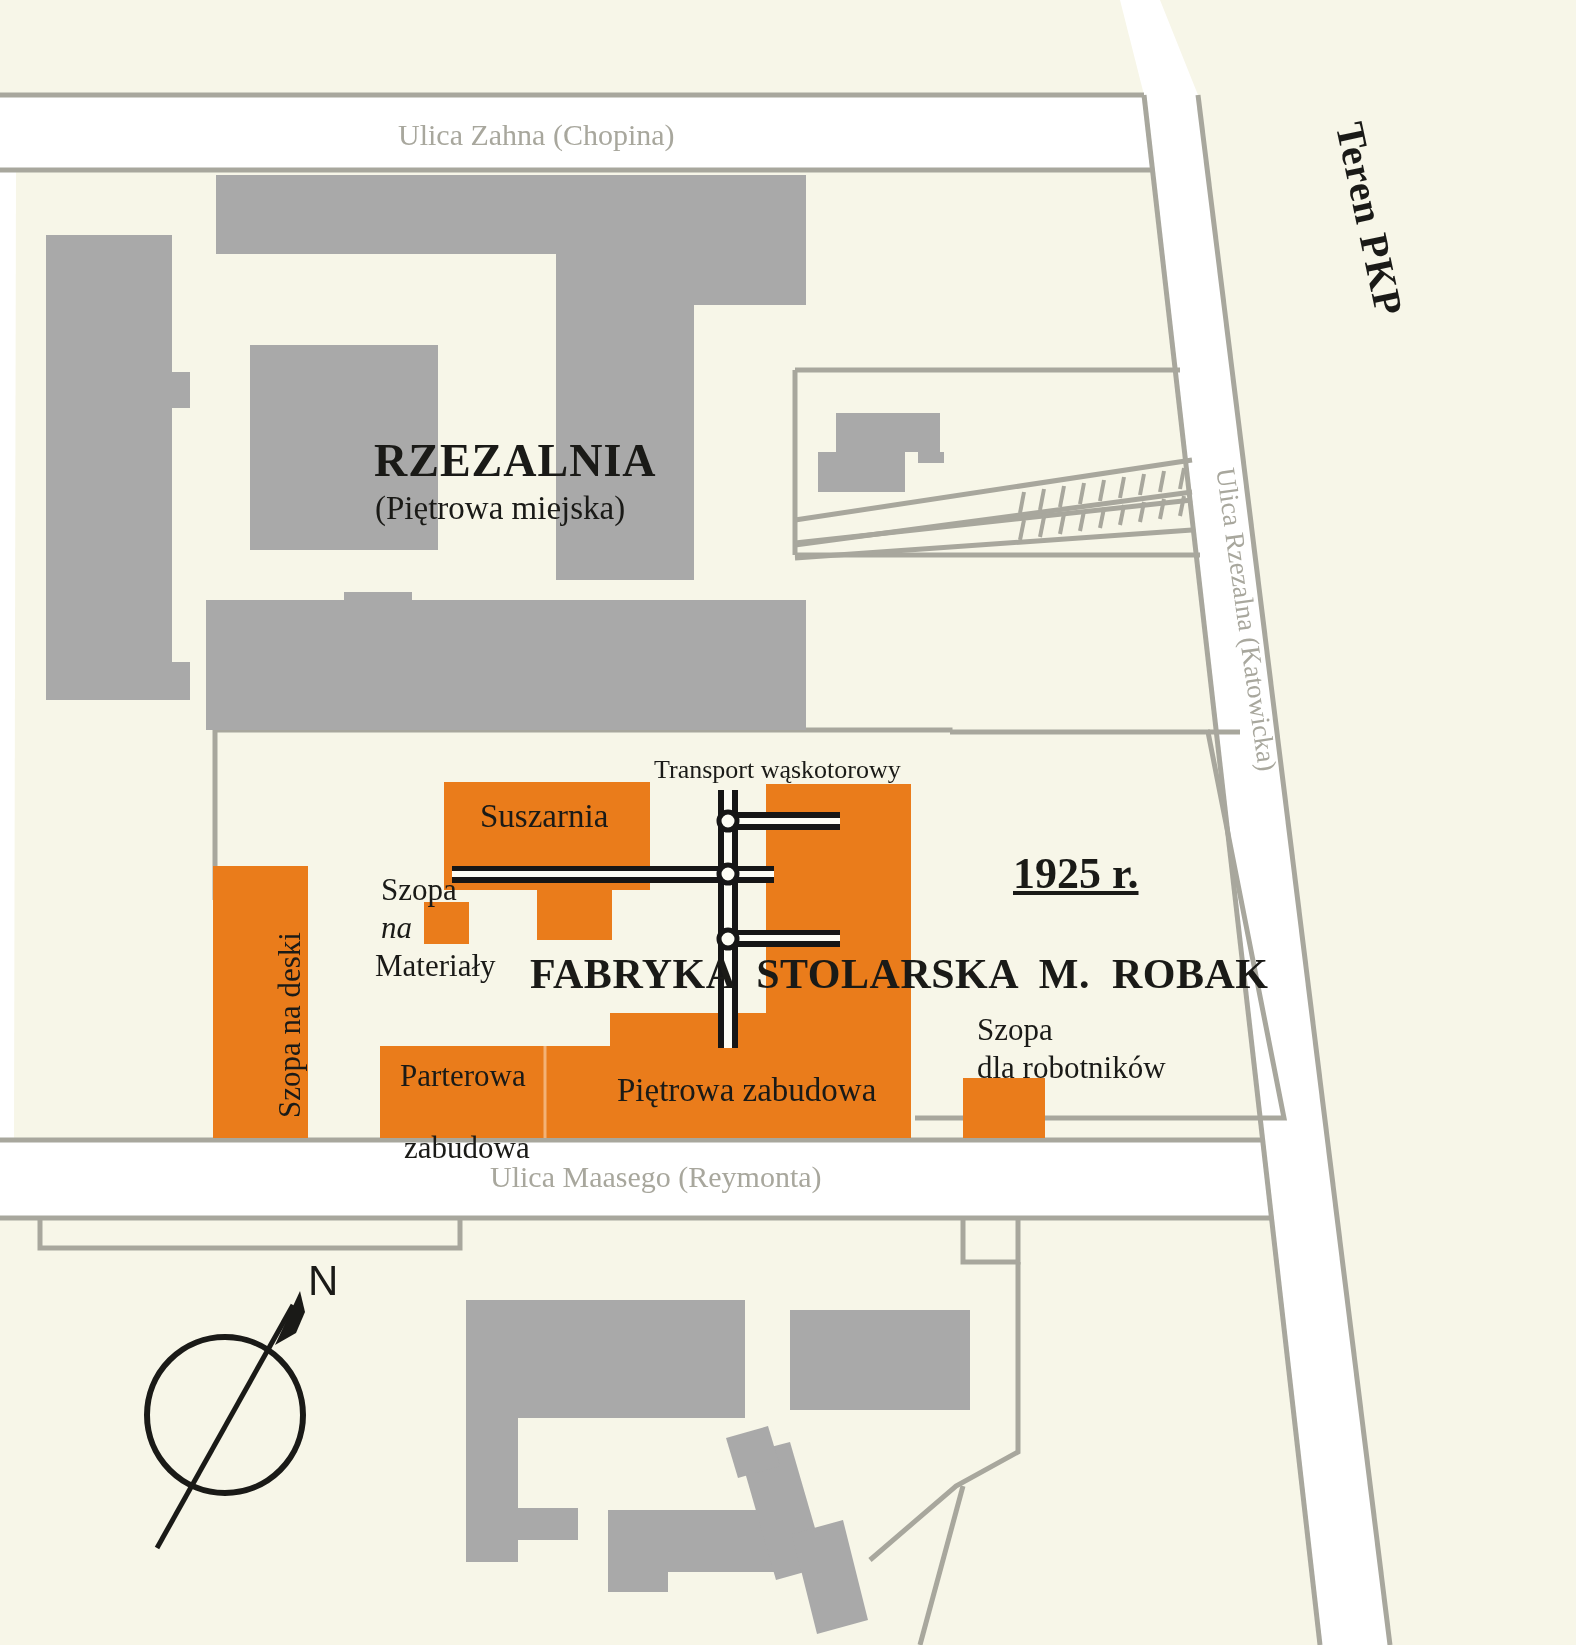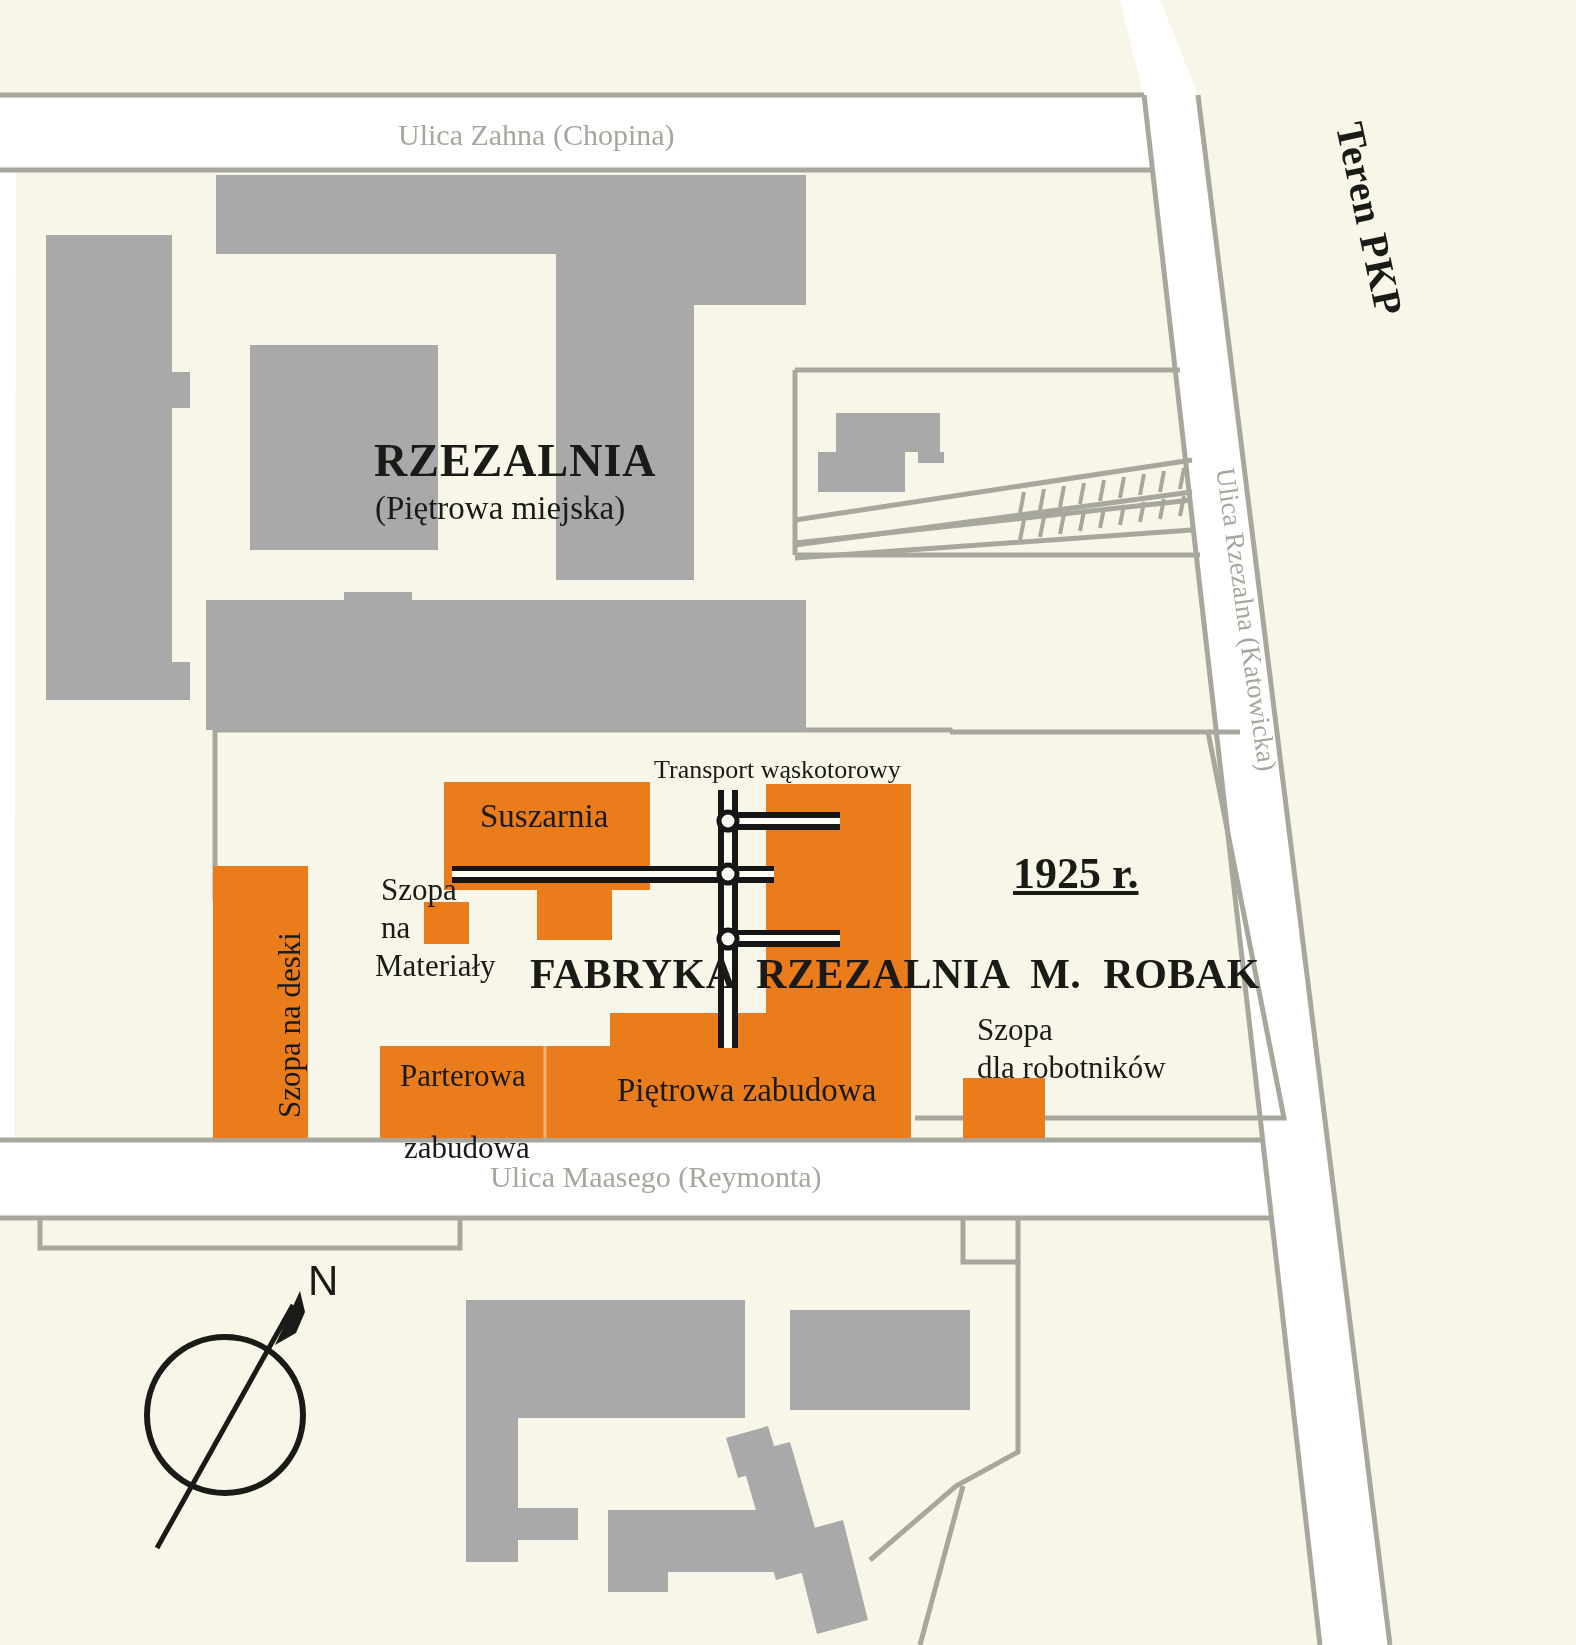--- a/index.html
+++ b/index.html
@@ -172,30 +172,30 @@
 
   <div class="lbl street-lbl" style="left:490px;top:1160px;font-size:30px;">Ulica Maasego (Reymonta)</div>
 
   <div class="lbl street-lbl rot90" style="left:1240px;top:466px;font-size:27px;transform:rotate(82deg);">Ulica Rzezalna (Katowicka)</div>
 
   <div class="lbl bold-serif rot90" style="left:1372px;top:118px;font-size:40px;transform:rotate(78deg);letter-spacing:1px;">Teren PKP</div>
 
   <div class="lbl bold-serif" style="left:374px;top:434px;font-size:46px;letter-spacing:1px;">RZEZALNIA</div>
   <div class="lbl" style="left:375px;top:490px;font-size:33px;">(Piętrowa miejska)</div>
 
-  <div class="lbl bold-serif" style="left:530px;top:950px;font-size:42px;letter-spacing:0.5px;">FABRYKA  RZEZALNIA  M.  ROBAK</div>
+  <div class="lbl bold-serif" style="left:530px;top:950px;font-size:42px;letter-spacing:0.5px;">FABRYKA  STOLARSKA  M.  ROBAK</div>
 
   <div class="lbl bold-serif" style="left:1013px;top:848px;font-size:44px;text-decoration:underline;">1925 r.</div>
 
   <div class="lbl" style="left:654px;top:755px;font-size:26px;">Transport wąskotorowy</div>
 
   <div class="lbl" style="left:480px;top:798px;font-size:33px;">Suszarnia</div>
 
   <div class="lbl" style="left:381px;top:872px;font-size:31px;">Szopa</div>
-  <div class="lbl" style="left:381px;top:910px;font-size:31px;">na</div>
+  <div class="lbl" style="left:381px;top:910px;font-size:31px;font-style:italic;">na</div>
   <div class="lbl" style="left:375px;top:948px;font-size:31px;">Materiały</div>
 
   <div class="lbl rot90" style="left:272px;top:1118px;font-size:31px;transform:rotate(-90deg);">Szopa na deski</div>
 
   <div class="lbl" style="left:400px;top:1058px;font-size:31px;">Parterowa</div>
   <div class="lbl" style="left:404px;top:1094px;font-size:31px;margin-top:36px;">zabudowa</div>
 
   <div class="lbl" style="left:617px;top:1072px;font-size:33px;">Piętrowa zabudowa</div>
 
   <div class="lbl" style="left:977px;top:1012px;font-size:31px;">Szopa</div>

